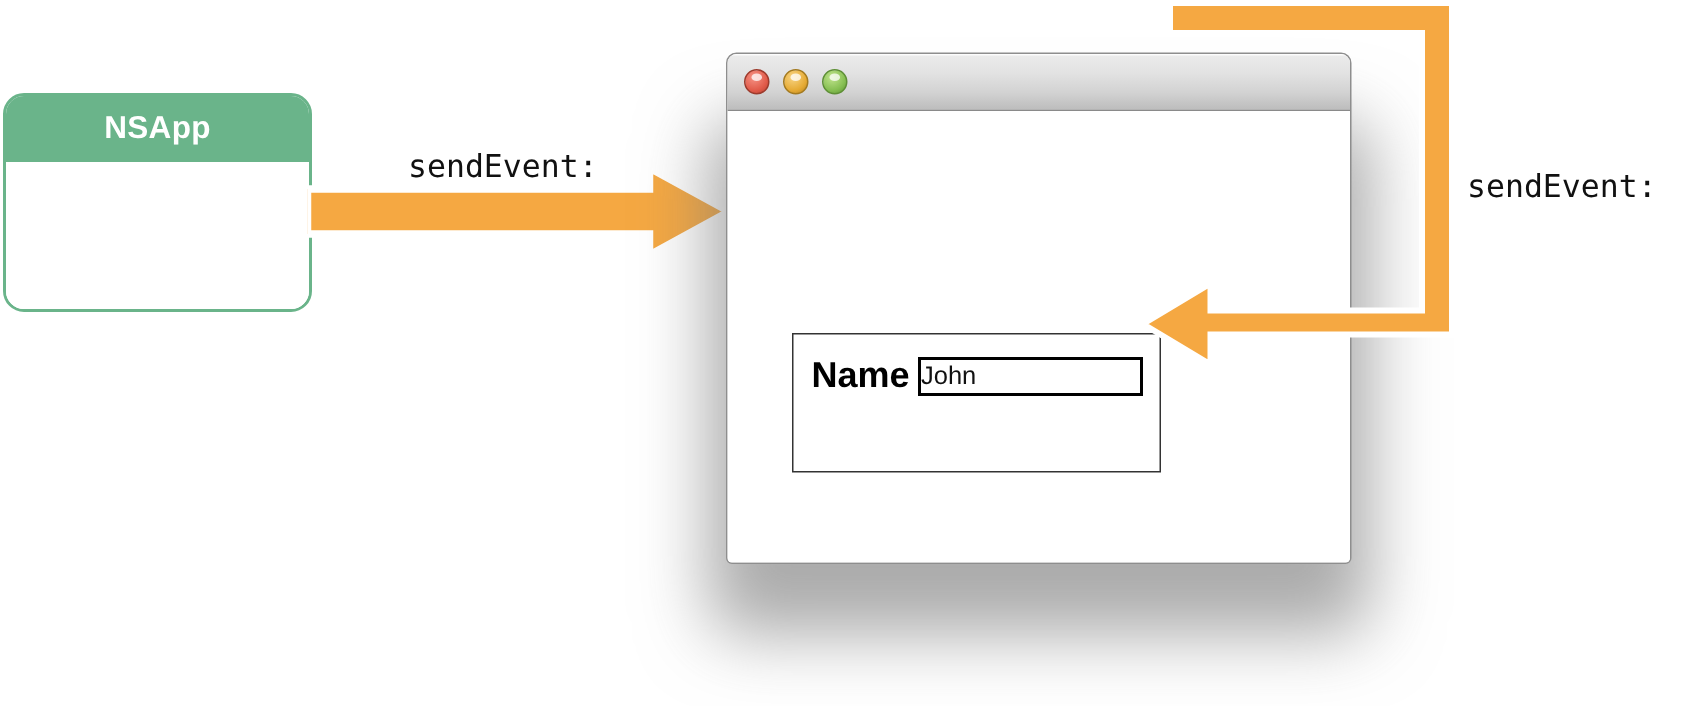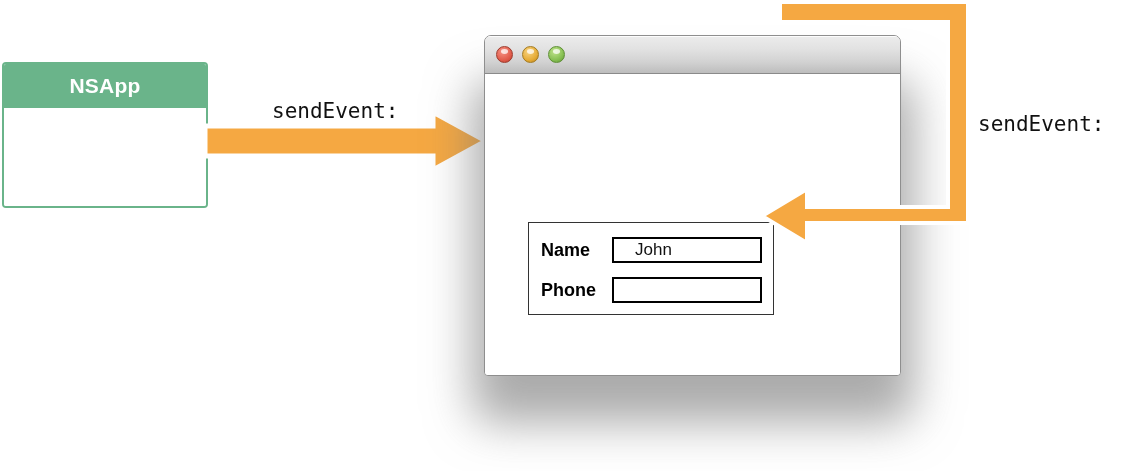--- a/index.html
+++ b/index.html
@@ -19,21 +19,21 @@
   }
 
   
   .nsapp-box {
     position: absolute;
     left: 2px;
     top: 62px;
     width: 206px;
     height: 146px;
     border: 2px solid #6ab48a;
-    border-radius: 4px;
+    border-radius: 14px;
     background: #ffffff;
     box-sizing: border-box;
     overflow: hidden;
   }
   .nsapp-header {
     height: 44px;
     background: #6ab48a;
     color: #ffffff;
     font-size: 21px;
     font-weight: bold;
@@ -173,35 +173,35 @@
   .form-row {
     position: absolute;
     left: 12px;
     display: flex;
     align-items: center;
     gap: 9px;
   }
   #row-name  { top: 14px; }
   #row-phone { top: 54px; }
   .form-label {
-    font-size: 18px;
+    font-size: 24px;
     font-weight: bold;
     color: #000000;
     width: 62px;
     white-space: nowrap;
   }
   .form-field {
     width: 150px;
     height: 26px;
     border: 2px solid #000000;
     background: #ffffff;
     box-sizing: border-box;
     display: flex;
     align-items: center;
-    padding-left: 21px;
+    padding-left: 0;
     font-size: 17px;
     color: #111111;
   }
 
   
   .arrow-right-route {
     position: absolute;
     left: 752px;
     top: 0px;
     width: 232px;
@@ -235,24 +235,20 @@
         <div class="light light-max"></div>
       </div>
     </div>
     <div class="window-content">
 
       <div class="form-box">
         <div class="form-row" id="row-name">
           <div class="form-label">Name</div>
           <div class="form-field">John</div>
         </div>
-        <div class="form-row" id="row-phone">
-          <div class="form-label">Phone</div>
-          <div class="form-field"></div>
-        </div>
       </div>
 
     </div>
   </div>
 
   <svg class="arrow-right-route" viewBox="0 0 232 248">
     <polygon points="22,0 232,0 232,10 216,10 216,205 55,205 55,190 10,216 55,243 55,225 232,225 232,235 196,235 196,225 206,225 206,10 22,10" fill="none" stroke="none"></polygon>
     <path d="M 28,2 L 216,2 L 216,223 L 55,223 L 55,243 L 10,216 L 55,189 L 55,207 L 196,207 L 196,22 L 28,22 Z" fill="#f5a842" stroke="#ffffff" stroke-width="4" stroke-linejoin="miter"></path>
   </svg>
 

